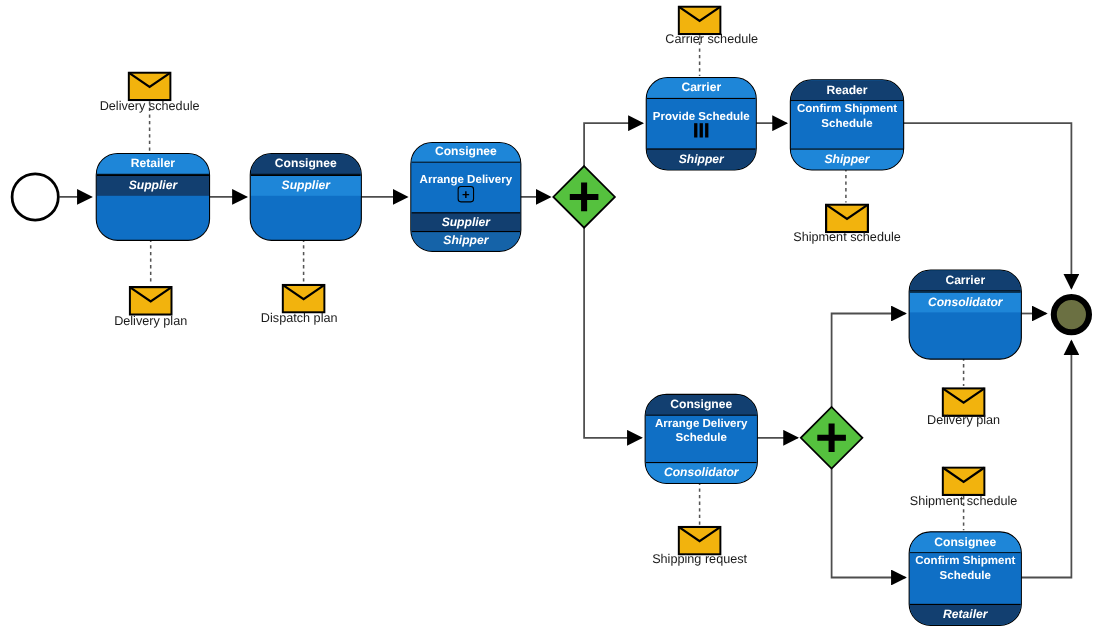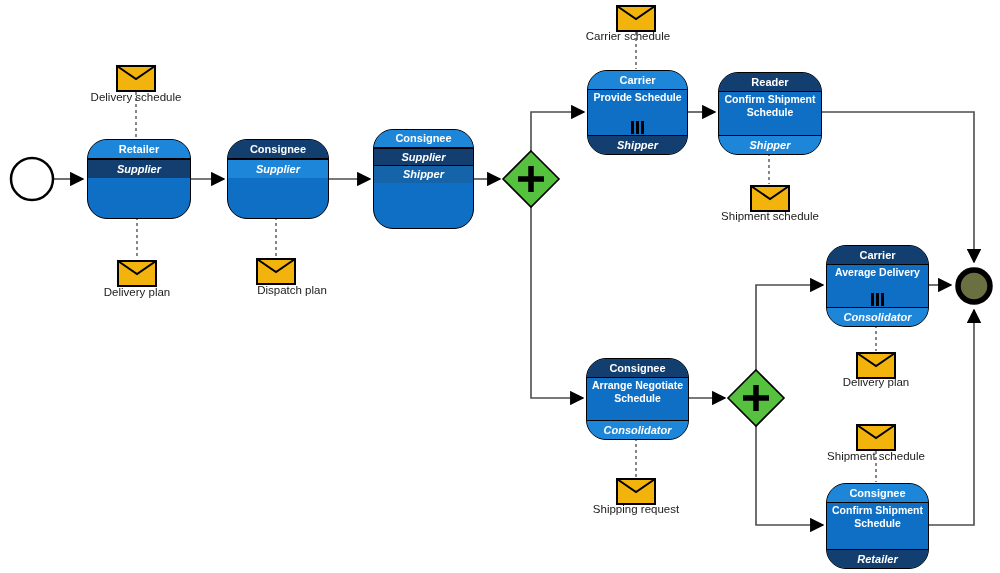--- a/index.html
+++ b/index.html
@@ -25,21 +25,21 @@
   .band.hdr{border-bottom:1.5px solid #000;}
   .band.ftr{border-top:1.5px solid #000;font-style:italic;}
   .light{background:#1E86D8;}
   .navy{background:#123F70;}
   .blue2{background:#1563A8;}
   .tbody{
     flex:1 1 auto;display:flex;flex-direction:column;align-items:center;
     justify-content:flex-start;background:#0F6FC5;
     font-size:10.5px;font-weight:bold;line-height:1.2;padding:1px 2px;
   }
-  .tbody.col{justify-content:space-between;}
+  .tbody.col{justify-content:center;}
   .plusbox{
     display:flex;align-items:center;justify-content:center;
     width:13px;height:13px;border:1.6px solid #000;border-radius:3px;
     color:#000;font-size:12px;font-weight:bold;line-height:10px;
   }
   .mi{display:inline-flex;gap:2px;height:13px;}
   .mi i{display:block;width:3px;height:13px;background:#000;}
 
   .msg{position:absolute;z-index:2;width:40px;height:27px;}
   .msg svg rect{fill:#F2B30D;stroke:#000;stroke-width:2;}
@@ -107,20 +107,24 @@
     <div class="band ftr navy">Supplier</div>
   </div>
 
   <div class="task" style="left:227px;top:139px;width:100px;height:78px">
     <div class="band hdr navy">Consignee</div>
     <div class="band ftr light">Supplier</div>
   </div>
 
   <div class="task" style="left:373px;top:129px;width:99px;height:98px">
     <div class="band hdr light" style="flex-basis:17px">Consignee</div>
+    <div class="tbody col">
+      <span>Arrange Delivery</span>
+      <span class="plusbox">+</span>
+    </div>
     <div class="band ftr navy" style="flex-basis:16px">Supplier</div>
     <div class="band ftr blue2" style="flex-basis:17px">Shipper</div>
   </div>
 
   <div class="task" style="left:587px;top:70px;width:99px;height:83px">
     <div class="band hdr light">Carrier</div>
     <div class="tbody col">
       <span>Provide Schedule</span>
       <span class="mi">
           <i></i>
@@ -135,35 +139,27 @@
     <div class="band hdr navy">Reader</div>
     <div class="tbody">
         <span>Confirm Shipment Schedule</span>
       </div>
     <div class="band ftr light">Shipper</div>
   </div>
 
   <div class="task" style="left:586px;top:358px;width:101px;height:80px">
     <div class="band hdr navy">Consignee</div>
     <div class="tbody">
-        <span>Arrange Negotiate Schedule</span>
+        <span>Arrange Delivery Schedule</span>
       </div>
     <div class="band ftr light">Consolidator</div>
   </div>
 
   <div class="task" style="left:826px;top:245px;width:101px;height:80px">
     <div class="band hdr navy">Carrier</div>
-    <div class="tbody col">
-      <span>Average Delivery</span>
-      <span class="mi">
-          <i></i>
-          <i></i>
-          <i></i>
-        </span>
-    </div>
     <div class="band ftr light">Consolidator</div>
   </div>
 
   <div class="task" style="left:826px;top:483px;width:101px;height:84px">
     <div class="band hdr light">Consignee</div>
     <div class="tbody">
         <span>Confirm Shipment Schedule</span>
       </div>
     <div class="band ftr navy">Retailer</div>
   </div>
@@ -212,20 +208,20 @@
   </div>
   <div class="msg" style="left:856px;top:424px">
     <svg width="40" height="27" viewBox="0 0 40 27">
         <rect x="1" y="1" width="38" height="25"></rect>
         <path d="M1,1 L20,14 L39,1"></path>
       </svg>
   </div>
 
   <div class="lbl" style="left:76px;top:91px;width:120px">Delivery schedule</div>
   <div class="lbl" style="left:77px;top:286px;width:120px">Delivery plan</div>
-  <div class="lbl" style="left:232px;top:284px;width:120px">Dispatch plan</div>
-  <div class="lbl" style="left:568px;top:30px;width:120px">Carrier schedule</div>
+  <div class="lbl" style="left:212px;top:284px;width:120px">Dispatch plan</div>
+  <div class="lbl" style="left:587px;top:30px;width:120px">Carrier schedule</div>
   <div class="lbl" style="left:710px;top:210px;width:120px">Shipment schedule</div>
   <div class="lbl" style="left:576px;top:503px;width:120px">Shipping request</div>
   <div class="lbl" style="left:816px;top:376px;width:120px">Delivery plan</div>
   <div class="lbl" style="left:816px;top:450px;width:120px">Shipment schedule</div>
 
 </div>
 
 </body></html>

